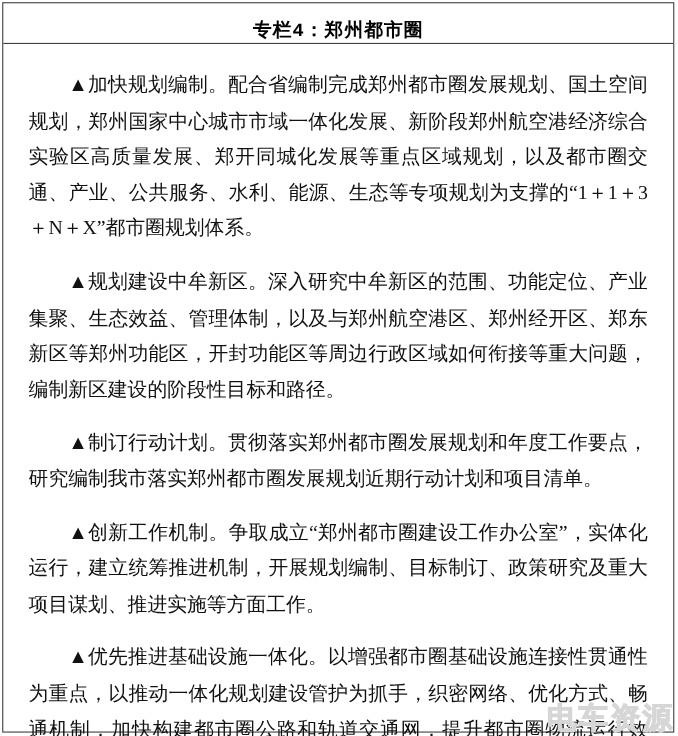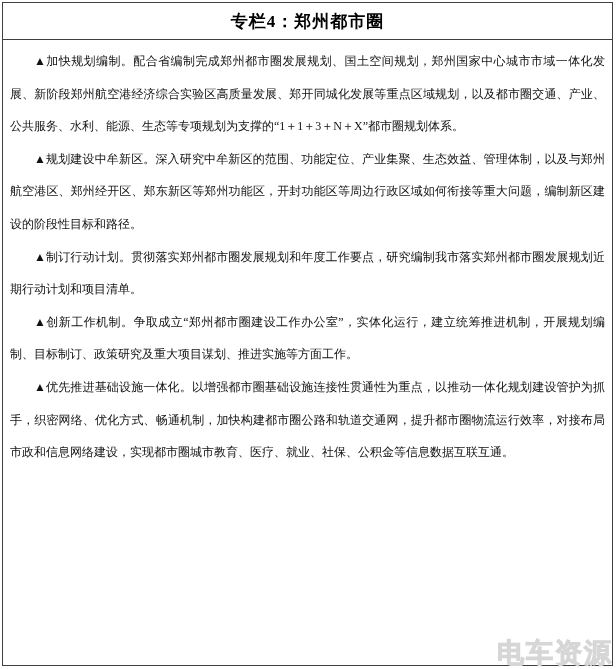--- a/index.html
+++ b/index.html
@@ -29,35 +29,36 @@
     top: 2px;
     width: 611px;
     height: 664px;
     border: 1px solid var(--border);
     background: var(--background);
   }
   .box-header {
     height: 37px;
     border-bottom: 1px solid var(--border);
     display: flex;
-    align-items: center;
+    align-items: flex-end;
     justify-content: center;
+    font-family: Liberation Mono, monospace;
   }
   .box-title {
     font-size: 17px;
     font-weight: bold;
     color: var(--title);
     letter-spacing: 1px;
   }
   .box-body {
     padding: 5px 7px 0 7px;
   }
   .para {
-    margin: 0;
-    font-size: 12px;
+    margin: 16px;
+    font-size: 18px;
     line-height: 32.6px;
     color: var(--text);
     text-align: justify;
     text-indent: 2em;
   }
   .tri {
     font-style: normal;
     color: var(--text);
   }
   .watermark {

